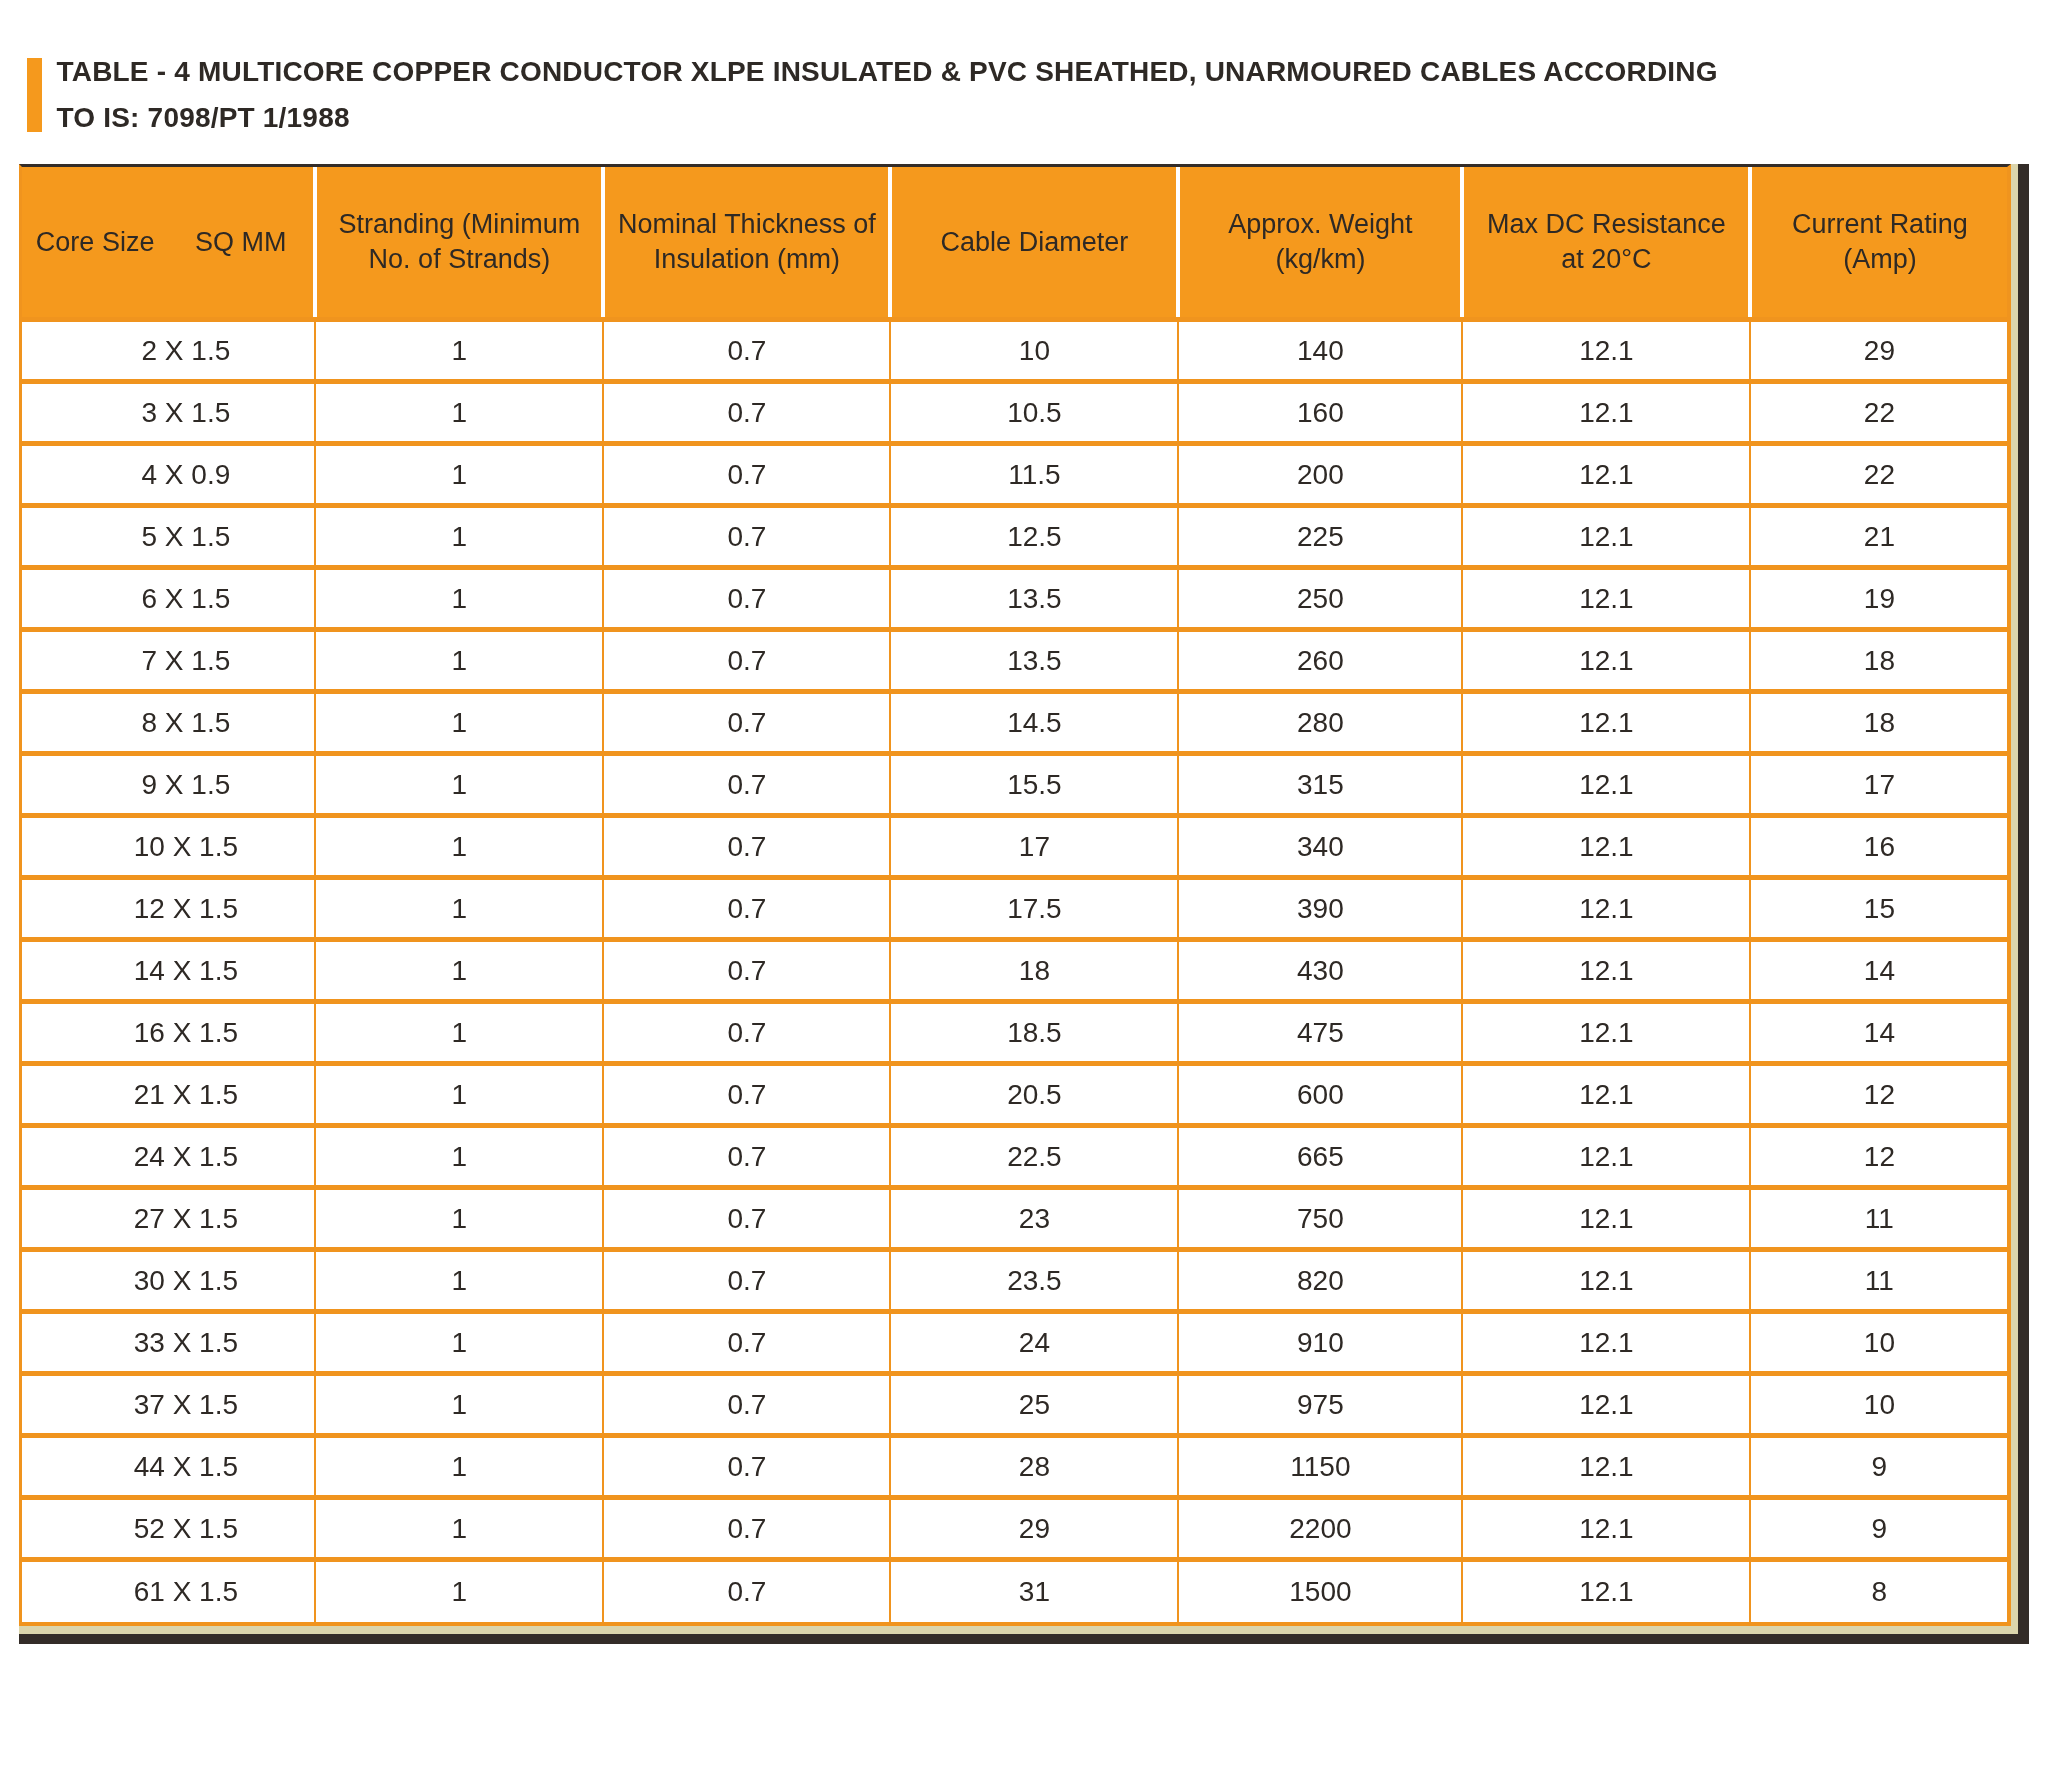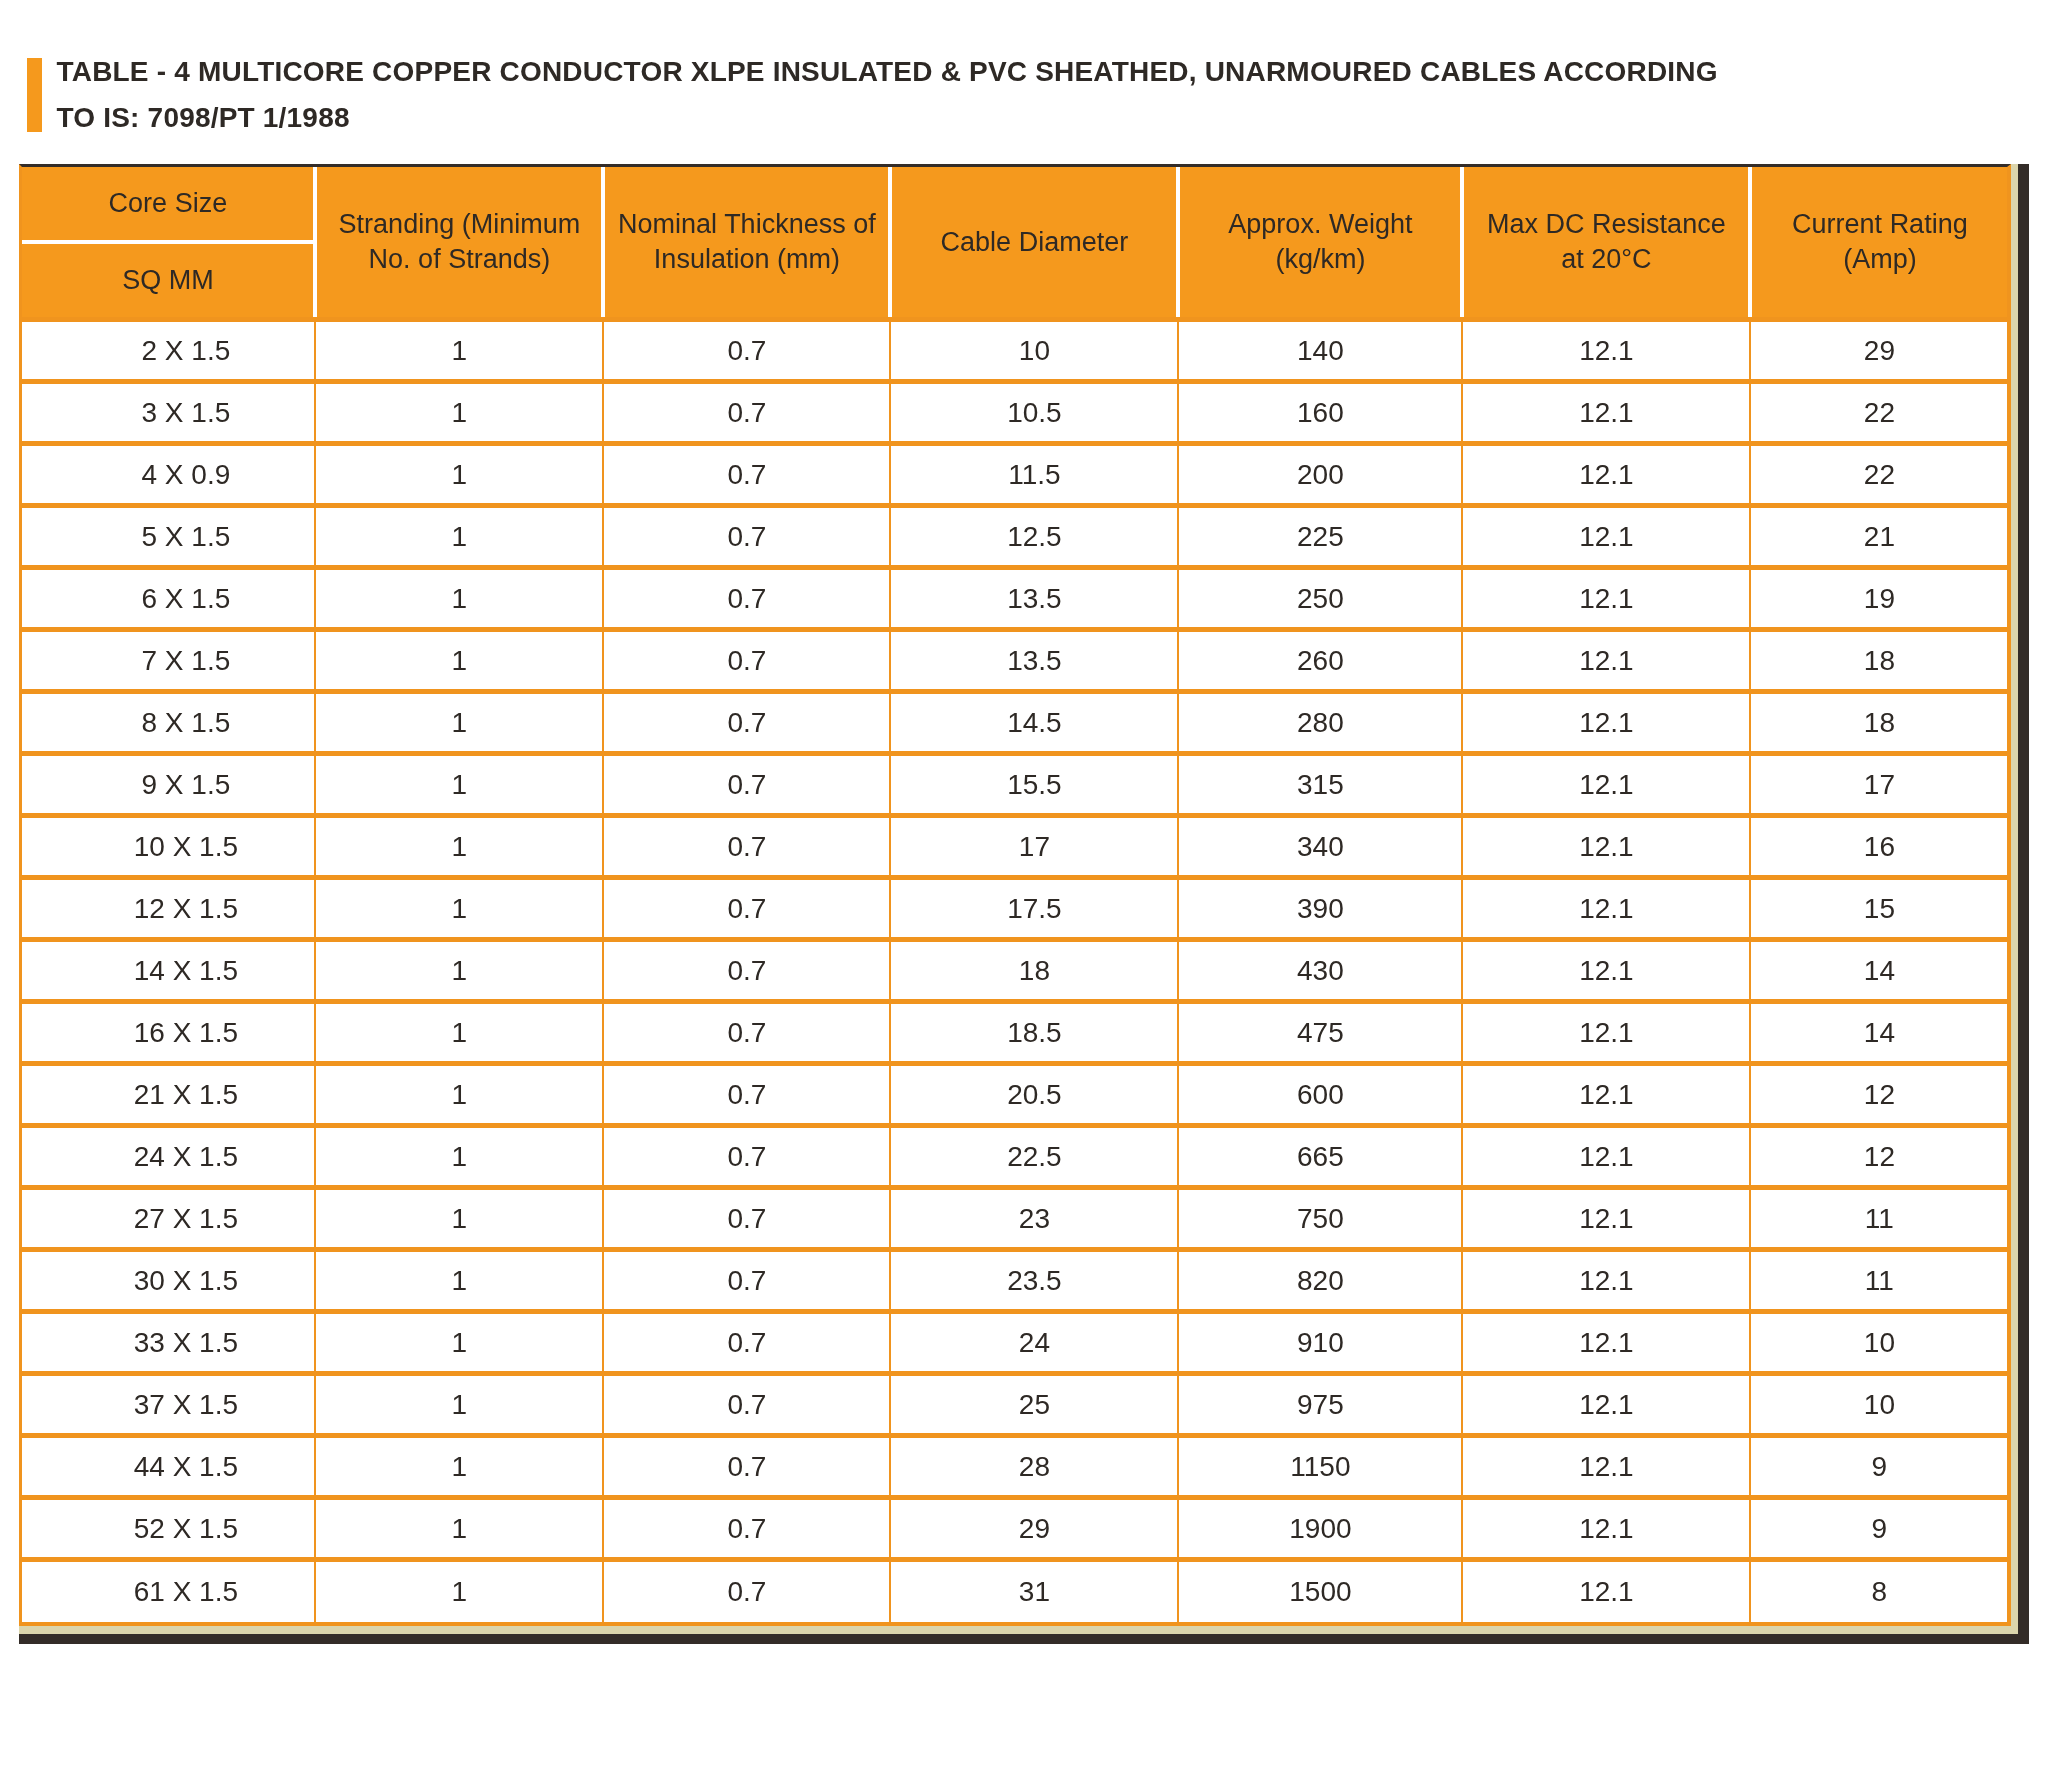--- a/index.html
+++ b/index.html
@@ -54,21 +54,21 @@
     background:var(--orange);
     height:150px;
     font-weight:normal;
     font-size:27px;line-height:35px;
     color:var(--text);
     text-align:center;vertical-align:middle;
     border-left:4.4px solid #ffffff;
     padding:0 12.4px;
   }
   thead th:first-child{border-left:none;padding:0;}
-  .core-stack{display:flex;flex-direction:column;height:150px;}
+  .core-stack{display:flex;flex-direction:row;height:150px;align-items:center;}
   .core-top,.core-bottom{
     flex:1;display:flex;align-items:center;justify-content:center;
     font-size:27px;color:var(--text);
   }
   .core-divider{height:3.5px;background:#ffffff;}
 
   
   tbody td{
     height:62px;
     background:#ffffff;
@@ -292,21 +292,21 @@
                 <td>28</td>
                 <td>1150</td>
                 <td>12.1</td>
                 <td>9</td>
               </tr>
               <tr>
                 <td>52 X 1.5</td>
                 <td>1</td>
                 <td>0.7</td>
                 <td>29</td>
-                <td>1900</td>
+                <td>2200</td>
                 <td>12.1</td>
                 <td>9</td>
               </tr>
               <tr>
                 <td>61 X 1.5</td>
                 <td>1</td>
                 <td>0.7</td>
                 <td>31</td>
                 <td>1500</td>
                 <td>12.1</td>

